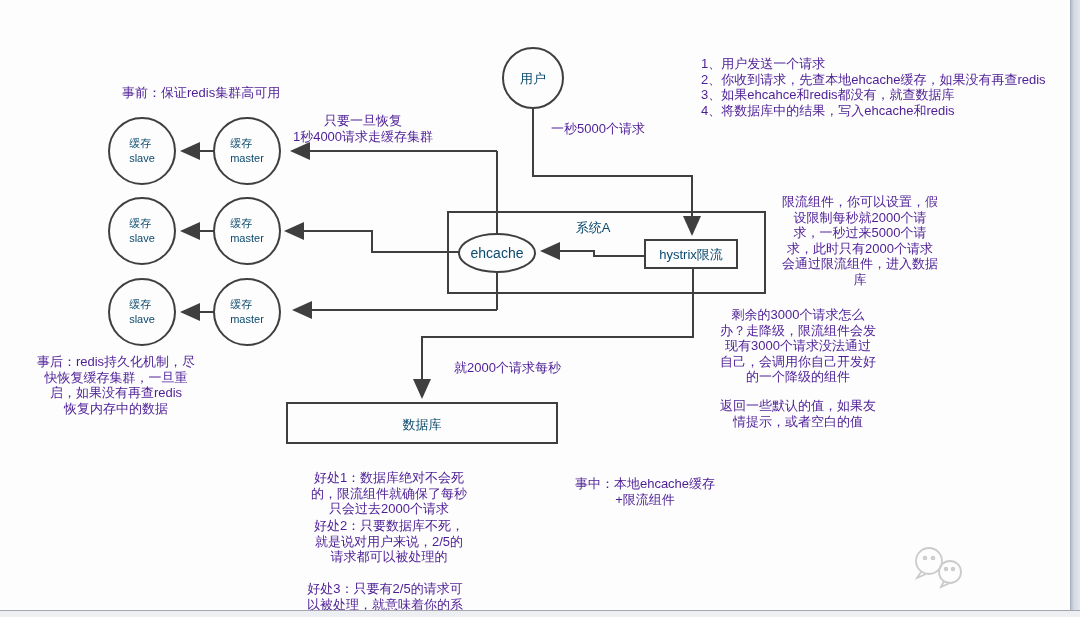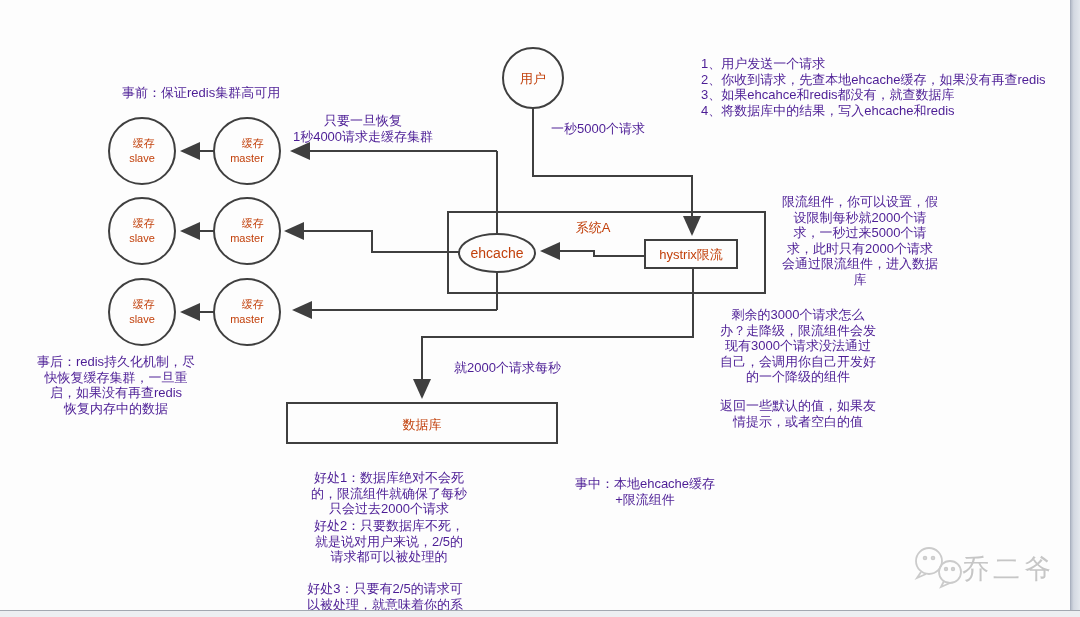--- a/index.html
+++ b/index.html
@@ -3,21 +3,21 @@
 <meta charset="utf-8">
 <style>
   html,body{margin:0;padding:0;background:#fff;}
   #canvas{
     position:relative;width:1080px;height:617px;overflow:hidden;
     background:#fdfdfd;font-family:"Liberation Sans",sans-serif;color:#3e3e3e;
   }
   #diagram-svg{position:absolute;left:0;top:0;}
   .lbl{
     position:absolute;transform:translate(-50%,-50%);
-    white-space:pre-line;text-align:right;font-size:13px;line-height:15px;color:#c2410c;
+    white-space:pre-line;text-align:left;font-size:13px;line-height:15px;color:#0c4a6e;
   }
   .note{
     position:absolute;white-space:pre-line;
     font-size:13px;line-height:15.5px;color:#4c1d95;
   }
   .center{text-align:center;}
   .small{font-size:11px;}
   #watermark-text{
     position:absolute;left:962px;top:551px;
     font-size:27px;letter-spacing:4px;color:#c6c6c6;
@@ -132,17 +132,16 @@
 情提示，或者空白的值</div>
   <div class="note center" style="left:289px;top:462px;width:200px;margin-top:8px;">好处1：数据库绝对不会死
 的，限流组件就确保了每秒
 只会过去2000个请求</div>
   <div class="note center" style="left:289px;top:518px;width:200px;">好处2：只要数据库不死，
 就是说对用户来说，2/5的
 请求都可以被处理的</div>
   <div class="note center" style="left:285px;top:581px;width:200px;">好处3：只要有2/5的请求可
 以被处理，就意味着你的系</div>
 
-  <div id="watermark-text">乔二爷</div>
 
   <div id="right-edge"></div>
   <div id="bottom-edge"></div>
 </div>
 
 </body></html>

